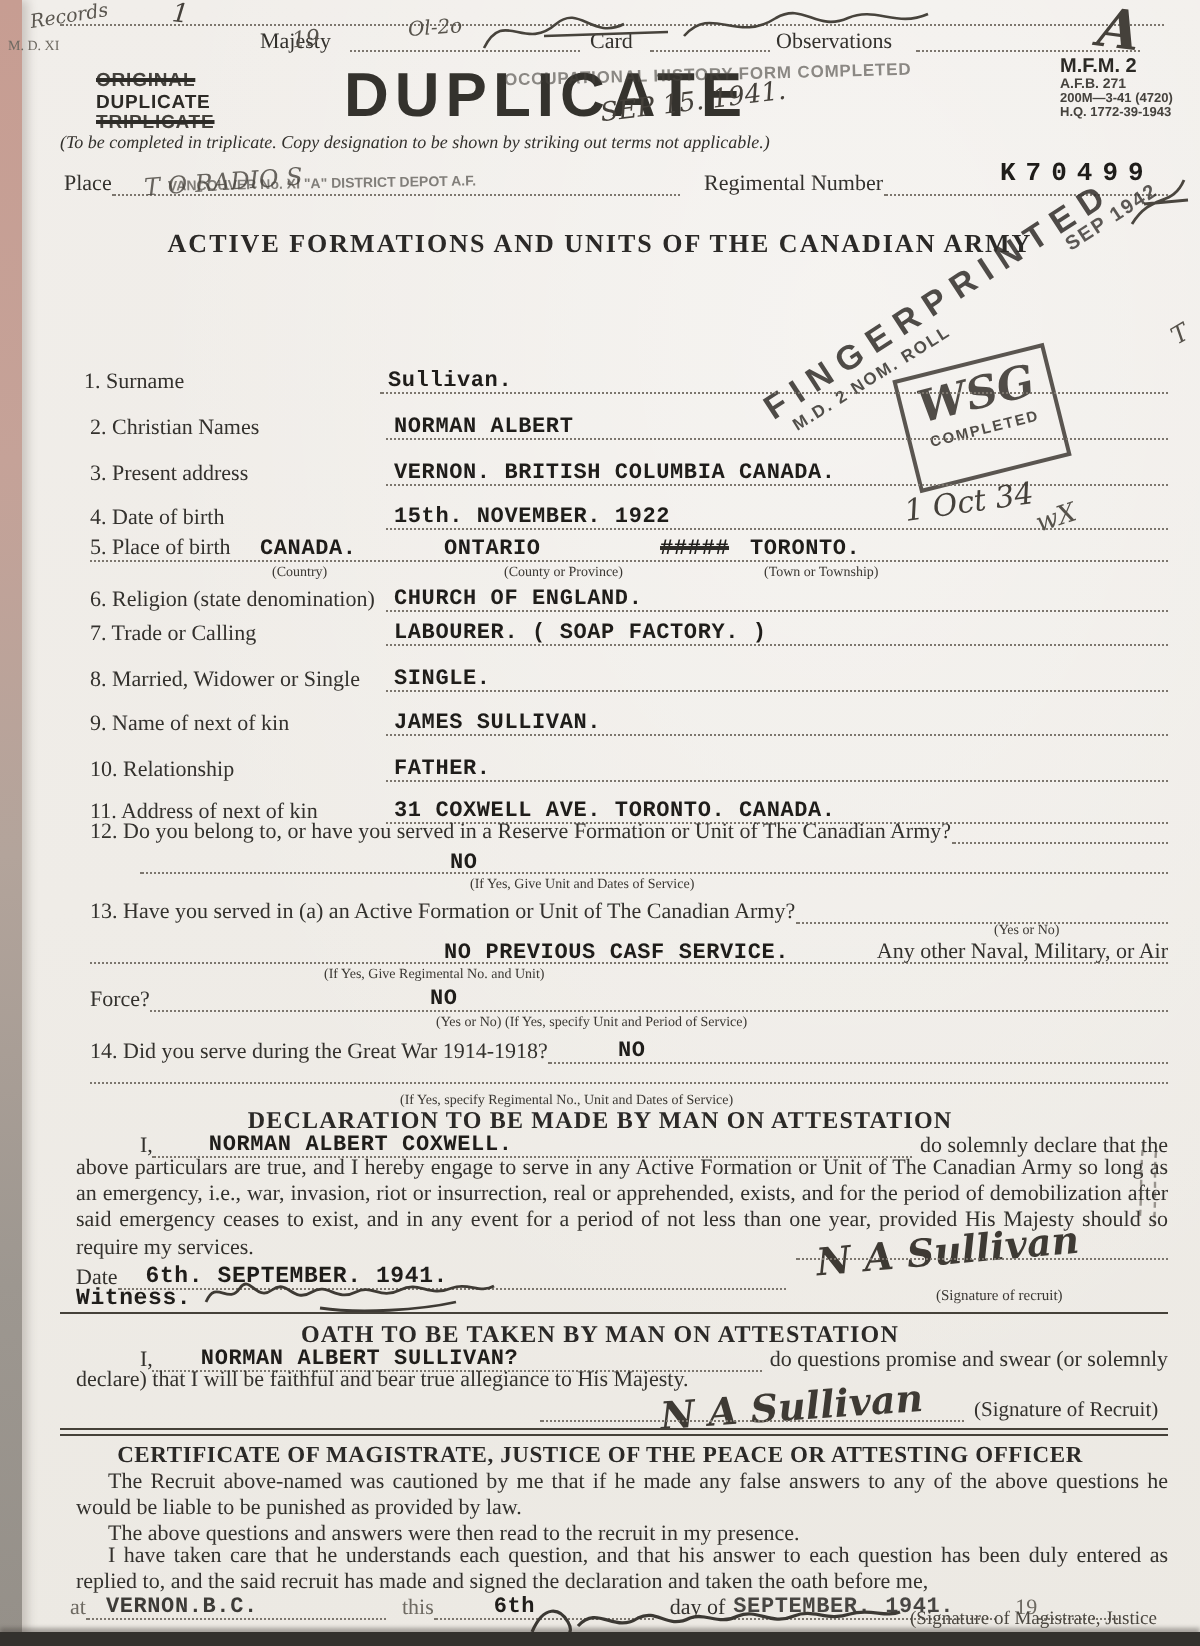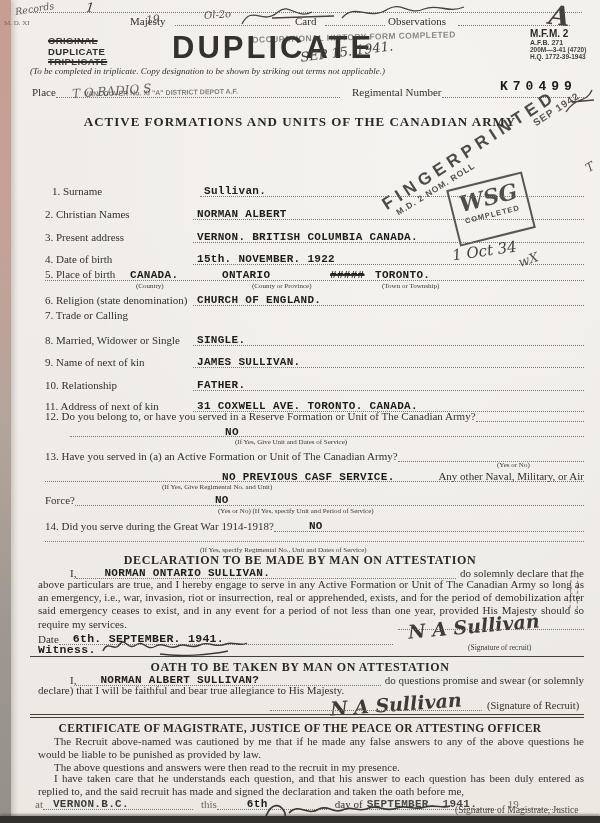--- a/index.html
+++ b/index.html
@@ -90,21 +90,21 @@
 
   <span class="abs stampt" style="left:384px;top:196px;font-size:17px;letter-spacing:5px;color:rgba(48,45,41,.85);transform:rotate(-33deg);transform-origin:left center">FINGERPRINTED</span>
   <span class="abs stampt" style="left:534px;top:118px;font-size:10px;letter-spacing:1px;color:rgba(52,49,45,.8);transform:rotate(-33deg);transform-origin:left center">SEP 1942</span>
   <span class="abs stampt" style="left:397px;top:208px;font-size:8.5px;letter-spacing:1px;color:rgba(52,49,45,.85);transform:rotate(-32deg);transform-origin:left center">M.D. 2 NOM. ROLL</span>
   <div class="abs" style="left:452px;top:180px;width:74px;height:54px;border:2px solid rgba(62,58,52,.85);transform:rotate(-14deg);text-align:center">
     <div class="sig" style="font-size:22px;margin-top:2px;color:rgba(62,58,52,.9)">WSG</div>
     <div class="stampt" style="font-size:7.5px;letter-spacing:1px;color:rgba(62,58,52,.9)">COMPLETED</div>
   </div>
   <span class="abs hand" style="left:586px;top:160px;font-size:12px;transform:rotate(-30deg);color:#55514a">T</span>
 
-  <div class="row" style="top:183px;left:52px;right:16px">
+  <div class="row" style="top:183px;left:42px;right:16px">
     <span class="ser lab labw">1. Surname</span>
     <span class="fill">
         <span class="type val">Sullivan.</span>
       </span>
   </div>
   <div class="row" style="top:206px;left:45px;right:16px">
     <span class="ser lab labw">2. Christian Names</span>
     <span class="fill">
         <span class="type val">NORMAN ALBERT</span>
       </span>
@@ -137,20 +137,23 @@
   <span class="abs cap" style="left:382px;top:282px">(Town or Township)</span>
 
   <div class="row" style="top:292px;left:45px;right:16px">
     <span class="ser lab labw">6. Religion (state denomination)</span>
     <span class="fill">
         <span class="type val">CHURCH OF ENGLAND.</span>
       </span>
   </div>
   <div class="row" style="top:309px;left:45px;right:16px">
     <span class="ser lab labw">7. Trade or Calling</span>
+    <span class="fill">
+        <span class="type val">LABOURER. ( SOAP FACTORY. )</span>
+      </span>
   </div>
   <div class="row" style="top:332px;left:45px;right:16px">
     <span class="ser lab labw">8. Married, Widower or Single</span>
     <span class="fill">
         <span class="type val">SINGLE.</span>
       </span>
   </div>
   <div class="row" style="top:354px;left:45px;right:16px">
     <span class="ser lab labw">9. Name of next of kin</span>
     <span class="fill">
@@ -205,21 +208,21 @@
         <span class="abs type" style="left:35px;bottom:-1px">NO</span>
       </span>
   </div>
   <div class="dl" style="left:45px;right:16px;top:541px"></div>
   <span class="abs cap" style="left:200px;top:546px">(If Yes, specify Regimental No., Unit and Dates of Service)</span>
 
   <div class="title" style="top:553px;font-size:12px;letter-spacing:.6px">DECLARATION TO BE MADE BY MAN ON ATTESTATION</div>
   <div class="row" style="top:565px;left:70px;right:16px">
     <span class="ser lab">I,</span>
     <span class="fill">
-        <span class="abs type" style="left:28px;bottom:-1px">NORMAN ONTARIO SULLIVAN.</span>
+        <span class="abs type" style="left:28px;bottom:-1px">NORMAN ALBERT COXWELL.</span>
       </span>
     <span class="ser lab" style="margin-left:4px">do solemnly declare that the</span>
   </div>
   <div class="abs just" style="top:578px;left:38px;right:16px">above particulars are true, and I hereby engage to serve in any Active Formation or Unit of The Canadian Army so long as an emergency, i.e., war, invasion, riot or insurrection, real or apprehended, exists, and for the period of demobilization after said emergency ceases to exist, and in any event for a period of not less than one year, provided His Majesty should so require my services.</div>
   <div class="row" style="top:631px;left:38px;width:355px">
     <span class="ser lab">Date</span>
     <span class="fill">
         <span class="abs type" style="left:14px;bottom:-1px;font-size:11.5px">6th. SEPTEMBER. 1941.</span>
       </span>
   </div>

